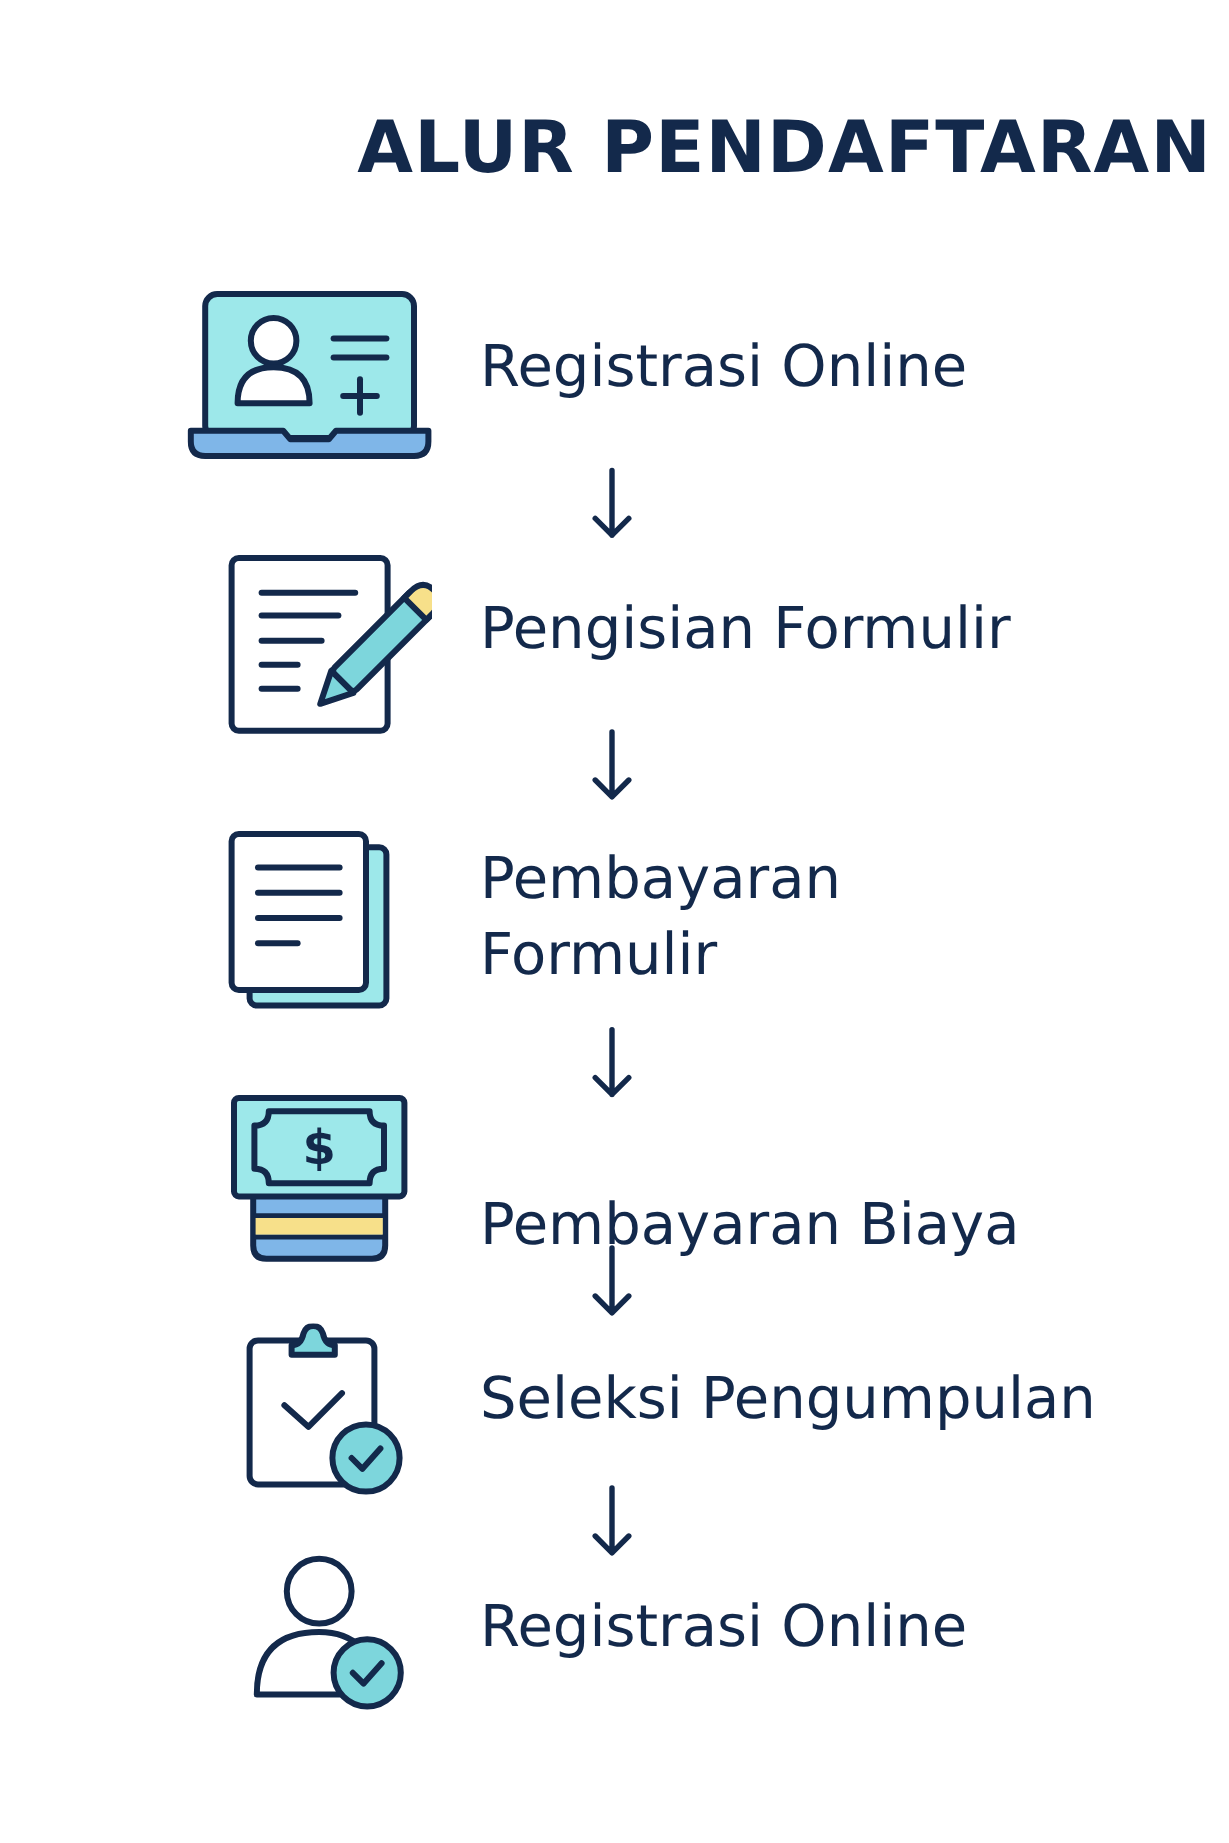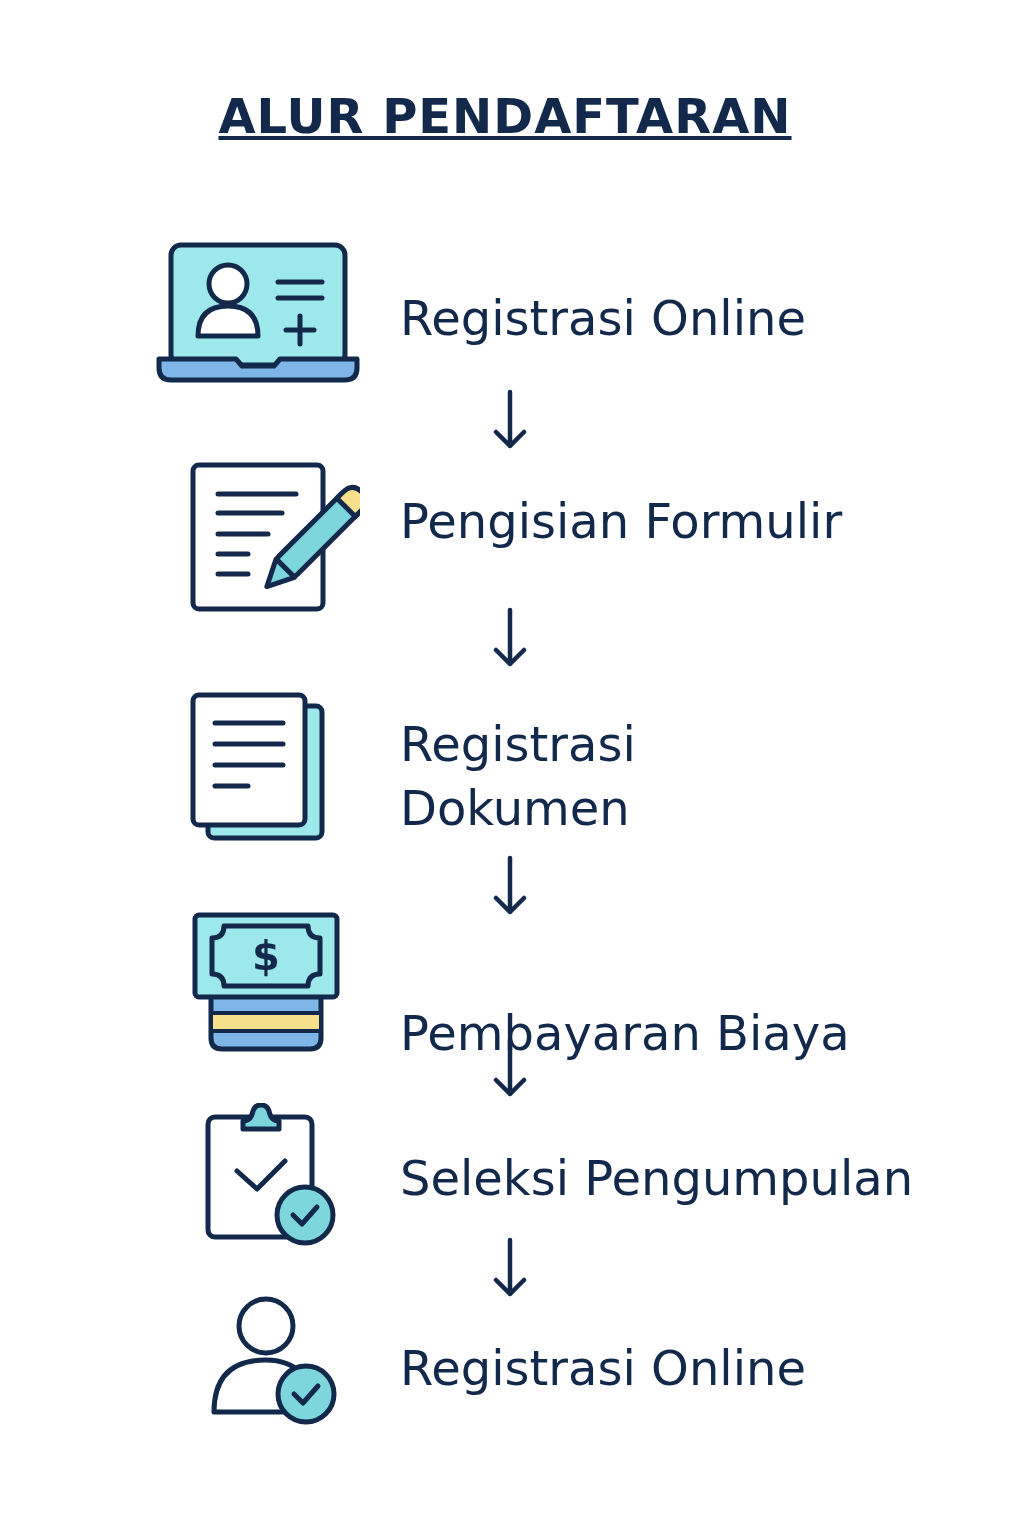--- a/index.html
+++ b/index.html
@@ -1,23 +1,23 @@
 <!DOCTYPE html>
 <html><head>
 <meta charset="utf-8">
 <style>
   html, body { margin:0; padding:0; background:#ffffff; }
   body { width:1024px; height:1536px; position:relative; overflow:hidden;
          font-family:"DejaVu Sans", sans-serif; color:#13294b; }
-  .title { position:absolute; left:0; top:88px; width:1010px; text-align:center;
-           font-family:"DejaVu Sans", sans-serif; font-weight:bold; font-size:48px;
-           letter-spacing:1px; color:#13294b;text-decoration:underline; }
+  .title { position:absolute; left:0; top:88px; width:1010px; text-align:right;
+           font-family:"DejaVu Sans", sans-serif; font-weight:bold; font-size:60px;
+           letter-spacing:1px; color:#13294b; }
   .step-icon { position:absolute; }
   .step-label { position:absolute; left:400px; font-size:48px; line-height:64px;
-                color:#13294b; font-family:"DejaVu Sans", sans-serif; font-weight:500;margin-top:12px; }
+                color:#13294b; font-family:"DejaVu Sans", sans-serif; font-weight:500; }
   .arrow { position:absolute; left:490px; width:40px; height:64px; }
   svg { display:block; }
 </style>
 </head>
 <body>
 
 <div class="title">ALUR PENDAFTARAN</div>
 
 <div class="step-icon" style="left:156px;top:242px;">
   <svg width="204" height="142" viewBox="0 0 204 142">
@@ -47,41 +47,41 @@
     <line x1="28" y1="72" x2="78" y2="72" stroke="#13294b" stroke-width="5" stroke-linecap="round"></line>
     <line x1="28" y1="92" x2="58" y2="92" stroke="#13294b" stroke-width="5" stroke-linecap="round"></line>
     <line x1="28" y1="112" x2="58" y2="112" stroke="#13294b" stroke-width="5" stroke-linecap="round"></line>
     <g transform="rotate(45 120 80)">
       <rect x="108" y="20" width="26" height="96" rx="4" fill="#7dd6dc" stroke="#13294b" stroke-width="5"></rect>
       <path d="M108 30 V22 Q108 8 121 8 Q134 8 134 22 V30 Z" fill="#f7e08a" stroke="#13294b" stroke-width="5" stroke-linejoin="round"></path>
       <path d="M108 116 L121 142 L134 116 Z" fill="#7dd6dc" stroke="#13294b" stroke-width="5" stroke-linejoin="round"></path>
     </g>
   </svg>
 </div>
-<div class="step-label" style="top:477px;">Pengisian Formulir</div>
+<div class="step-label" style="top:492px;">Pengisian Formulir</div>
 
 <div class="arrow" style="top:606px;">
   <svg width="40" height="64" viewBox="0 0 40 64">
       <path d="M20 4 V58 M6 44 L20 58 L34 44" fill="none" stroke="#13294b" stroke-width="4.5" stroke-linecap="round" stroke-linejoin="round"></path>
     </svg>
 </div>
 
 <div class="step-icon" style="left:190px;top:692px;">
   <svg width="140" height="152" viewBox="0 0 140 152">
     <rect x="18" y="14" width="114" height="132" rx="6" fill="#9de8ea" stroke="#13294b" stroke-width="5"></rect>
     <rect x="3" y="3" width="112" height="130" rx="6" fill="#fff" stroke="#13294b" stroke-width="5"></rect>
     <line x1="25" y1="31" x2="93" y2="31" stroke="#13294b" stroke-width="5" stroke-linecap="round"></line>
     <line x1="25" y1="52" x2="93" y2="52" stroke="#13294b" stroke-width="5" stroke-linecap="round"></line>
     <line x1="25" y1="73" x2="93" y2="73" stroke="#13294b" stroke-width="5" stroke-linecap="round"></line>
     <line x1="25" y1="94" x2="58" y2="94" stroke="#13294b" stroke-width="5" stroke-linecap="round"></line>
   </svg>
 </div>
 <div class="step-label" style="top:700px;">
-  <div>Registrasi</div>
-  <div>Dokumen</div>
+  <div>Pembayaran</div>
+  <div>Formulir</div>
 </div>
 
 <div class="arrow" style="top:854px;">
   <svg width="40" height="64" viewBox="0 0 40 64">
       <path d="M20 4 V58 M6 44 L20 58 L34 44" fill="none" stroke="#13294b" stroke-width="4.5" stroke-linecap="round" stroke-linejoin="round"></path>
     </svg>
 </div>
 
 <div class="step-icon" style="left:192px;top:912px;">
   <svg width="150" height="142" viewBox="0 0 150 142">

